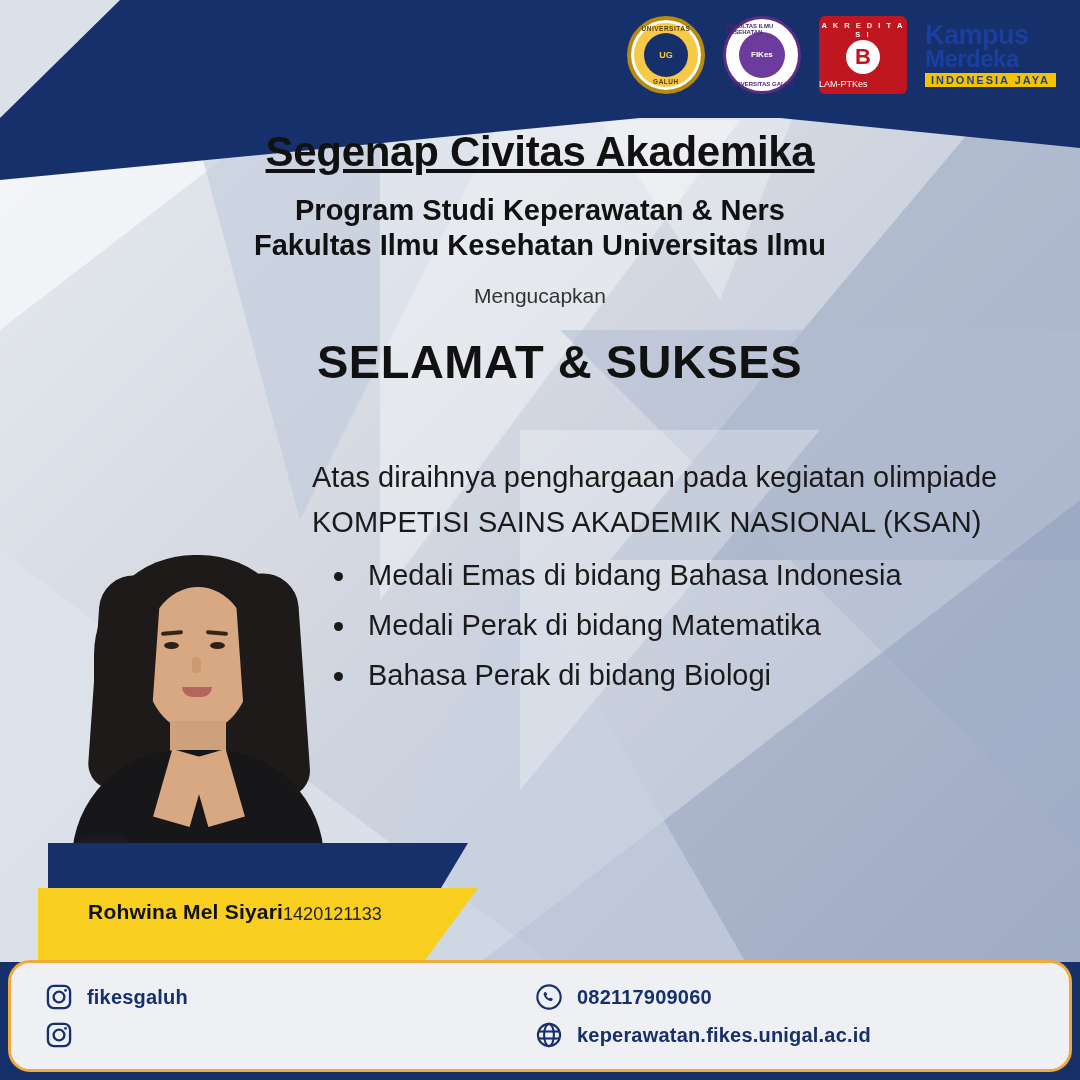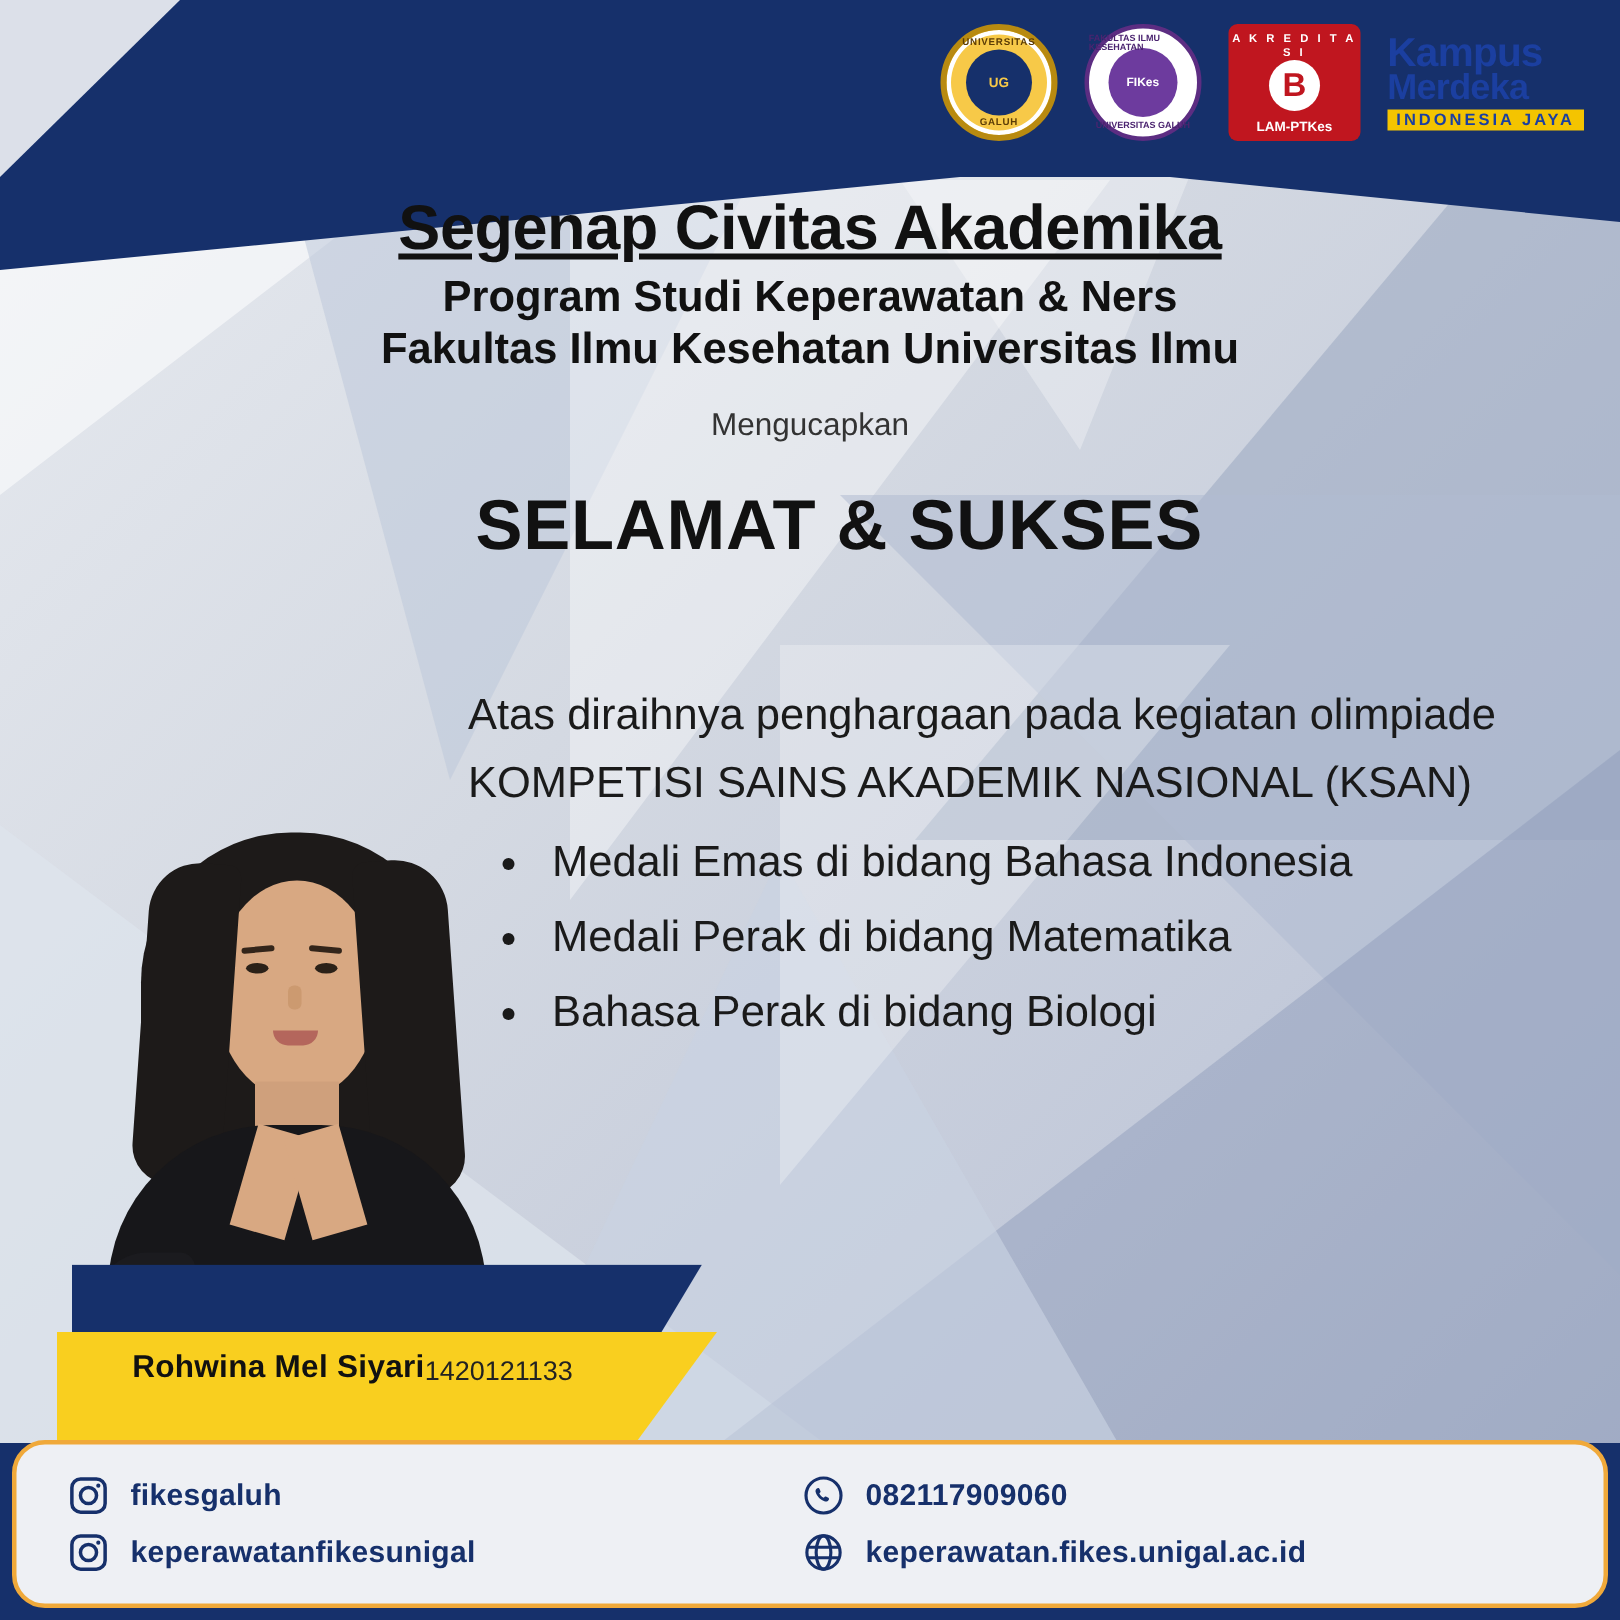--- a/index.html
+++ b/index.html
@@ -135,42 +135,42 @@
     font-size:7.5px;font-weight:bold;letter-spacing:2px;
   }
   .lg-lam .grade{
     width:34px;height:34px;border-radius:50%;
     background:#fff;color:#c0161f;
     display:flex;align-items:center;justify-content:center;
     font-size:22px;font-weight:bold;
     margin-top:4px;
   }
   .lg-lam .lamname{
-    position:absolute;bottom:5px;width:100%;text-align:center;
-    font-size:9px;font-weight:bold;
+    position:absolute;bottom:5px;width:100%;
+    font-size:9px;font-weight:normal;
   }
 
   .lg-km{
     display:flex;flex-direction:column;align-items:flex-start;
     line-height:0.92;
   }
   .km1{ font-size:27px;font-weight:bold;color:#1b3fa0;letter-spacing:-.5px;}
   .km2{ font-size:24px;font-weight:bold;color:#1b3fa0;letter-spacing:-.5px;}
   .km3{
     background:#f4c400;color:#1b3fa0;font-size:11px;font-weight:bold;
     letter-spacing:2px; padding:2px 6px 2px 6px; margin-top:3px;
   }
 
   
   .head-wrap{
     position:absolute; top:128px; left:0; width:1080px;
     text-align:center; z-index:5;
   }
   .h-line1{ font-size:42px; font-weight:bold; color:#111; letter-spacing:-.3px;text-decoration:underline;}
-  .h-line2{ font-size:29px; font-weight:bold; color:#111; margin-top:6px;}
+  .h-line2{ font-size:29px; font-weight:bold; color:#111; margin-top:18px;}
   .h-line3{ font-size:29px; font-weight:bold; color:#111; margin-top:2px;}
   .mengucapkan{ font-size:21px; color:#333; margin-top:22px; font-weight:400;}
   .selamat{
     font-size:47px; font-weight:bold; color:#111;
     margin-top:26px; letter-spacing:.5px;padding-left:39px;
   }
 
   
   .body-text{
     position:absolute; top:455px; left:312px; width:718px;
@@ -407,21 +407,20 @@
         <span class="txt">fikesgaluh</span>
       </div>
       <div class="frow">
         <span class="ic">
           <svg viewBox="0 0 24 24" fill="none" stroke="#16306b" stroke-width="2">
             <rect x="2.5" y="2.5" width="19" height="19" rx="5"></rect>
             <circle cx="12" cy="12" r="4.6"></circle>
             <circle cx="17.6" cy="6.4" r="1.2" fill="#16306b" stroke="none"></circle>
           </svg>
         </span>
-        <span class="txt">keperawatanfikesunigal</span>
       </div>
     </div>
 
     <div class="fcol right">
       <div class="frow">
         <span class="ic">
           <svg viewBox="0 0 24 24" fill="none" stroke="#16306b" stroke-width="1.8">
             <circle cx="12" cy="12" r="10"></circle>
             <path d="M8.6 7.8c.5-.2 1 .1 1.2.6l.5 1.1c.1.3 0 .6-.2.8l-.5.5c.5 1.1 1.4 2 2.5 2.5l.5-.5c.2-.2.5-.3.8-.2l1.1.5c.5.2.8.7.6 1.2-.3.9-1.3 1.4-2.2 1.1-2.6-.8-4.6-2.8-5.4-5.4-.3-.9.2-1.9 1.1-2.2z" fill="#16306b" stroke="none"></path>
           </svg>

